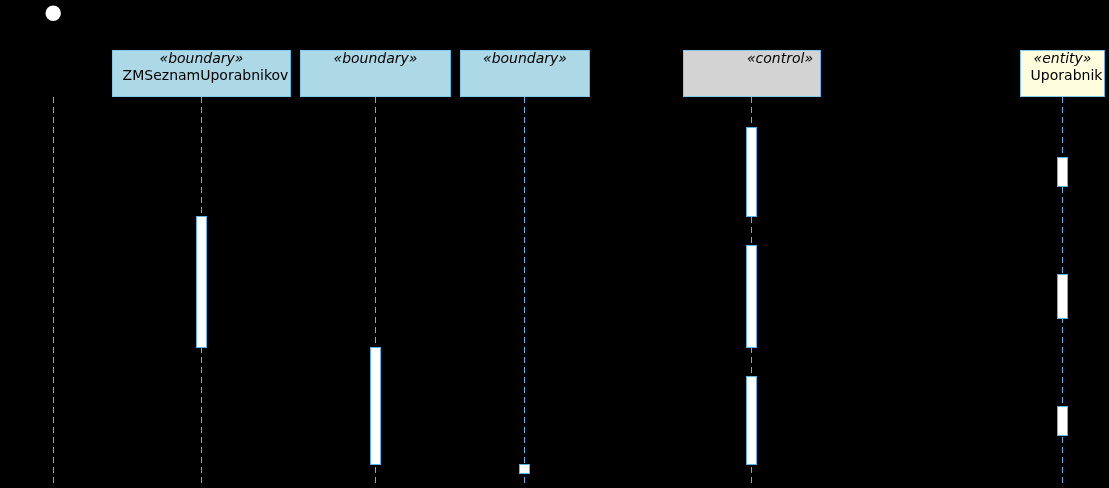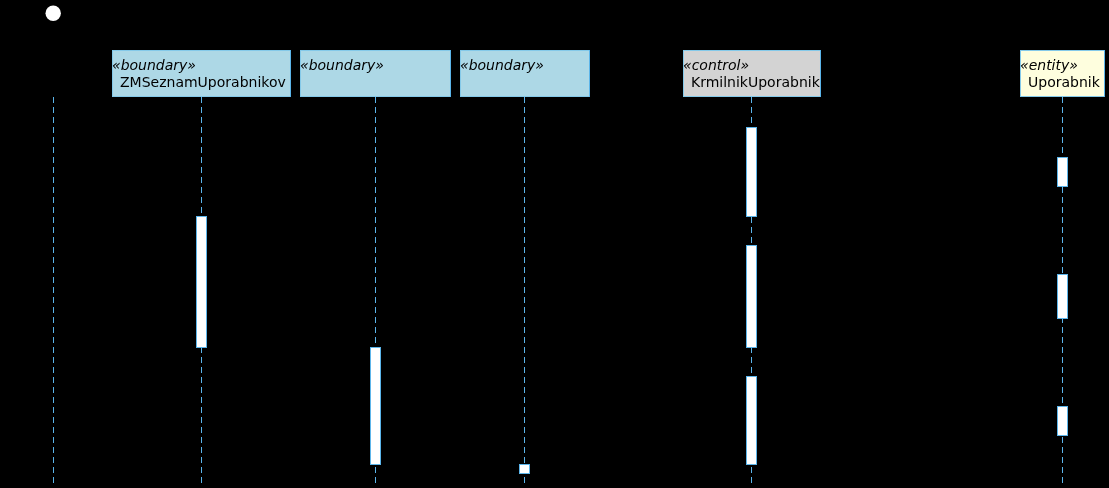--- a/index.html
+++ b/index.html
@@ -25,24 +25,23 @@
     position: absolute;
     top: 0;
     left: 0;
     width: 1109px;
     height: 488px;
     display: block;
   }
   .participant-label {
     position: absolute;
     box-sizing: border-box;
-    text-align: left;
+    text-align: center;
     color: #000000;
     line-height: 17px;
-    padding-top: 7px;
     pointer-events: none;
     white-space: nowrap;
     transform: translateZ(0);
   }
   .stereo {
     font-style: italic;
     font-size: 14px;
   }
   .pname {
     font-size: 14px;
@@ -176,23 +175,22 @@
     </div>
 
     <div class="participant-label" style="left: 300px; top: 50px; width: 151px; height: 47px;">
       <div class="stereo">«boundary»</div>
     </div>
 
     <div class="participant-label" style="left: 460px; top: 50px; width: 130px; height: 47px;">
       <div class="stereo">«boundary»</div>
     </div>
 
-    <div class="participant-label" style="left: 683px; top: 50px; width: 138px; height: 61px;">
+    <div class="participant-label" style="left: 711px; top: 50px; width: 138px; height: 61px;">
       <div class="stereo">«control»</div>
-      <div class="pname">KrmilnikUporabnik</div>
     </div>
 
     <div class="participant-label" style="left: 1020px; top: 50px; width: 85px; height: 47px;">
       <div class="stereo">«entity»</div>
       <div class="pname">Uporabnik</div>
     </div>
 
   </div>
 </div>
 

